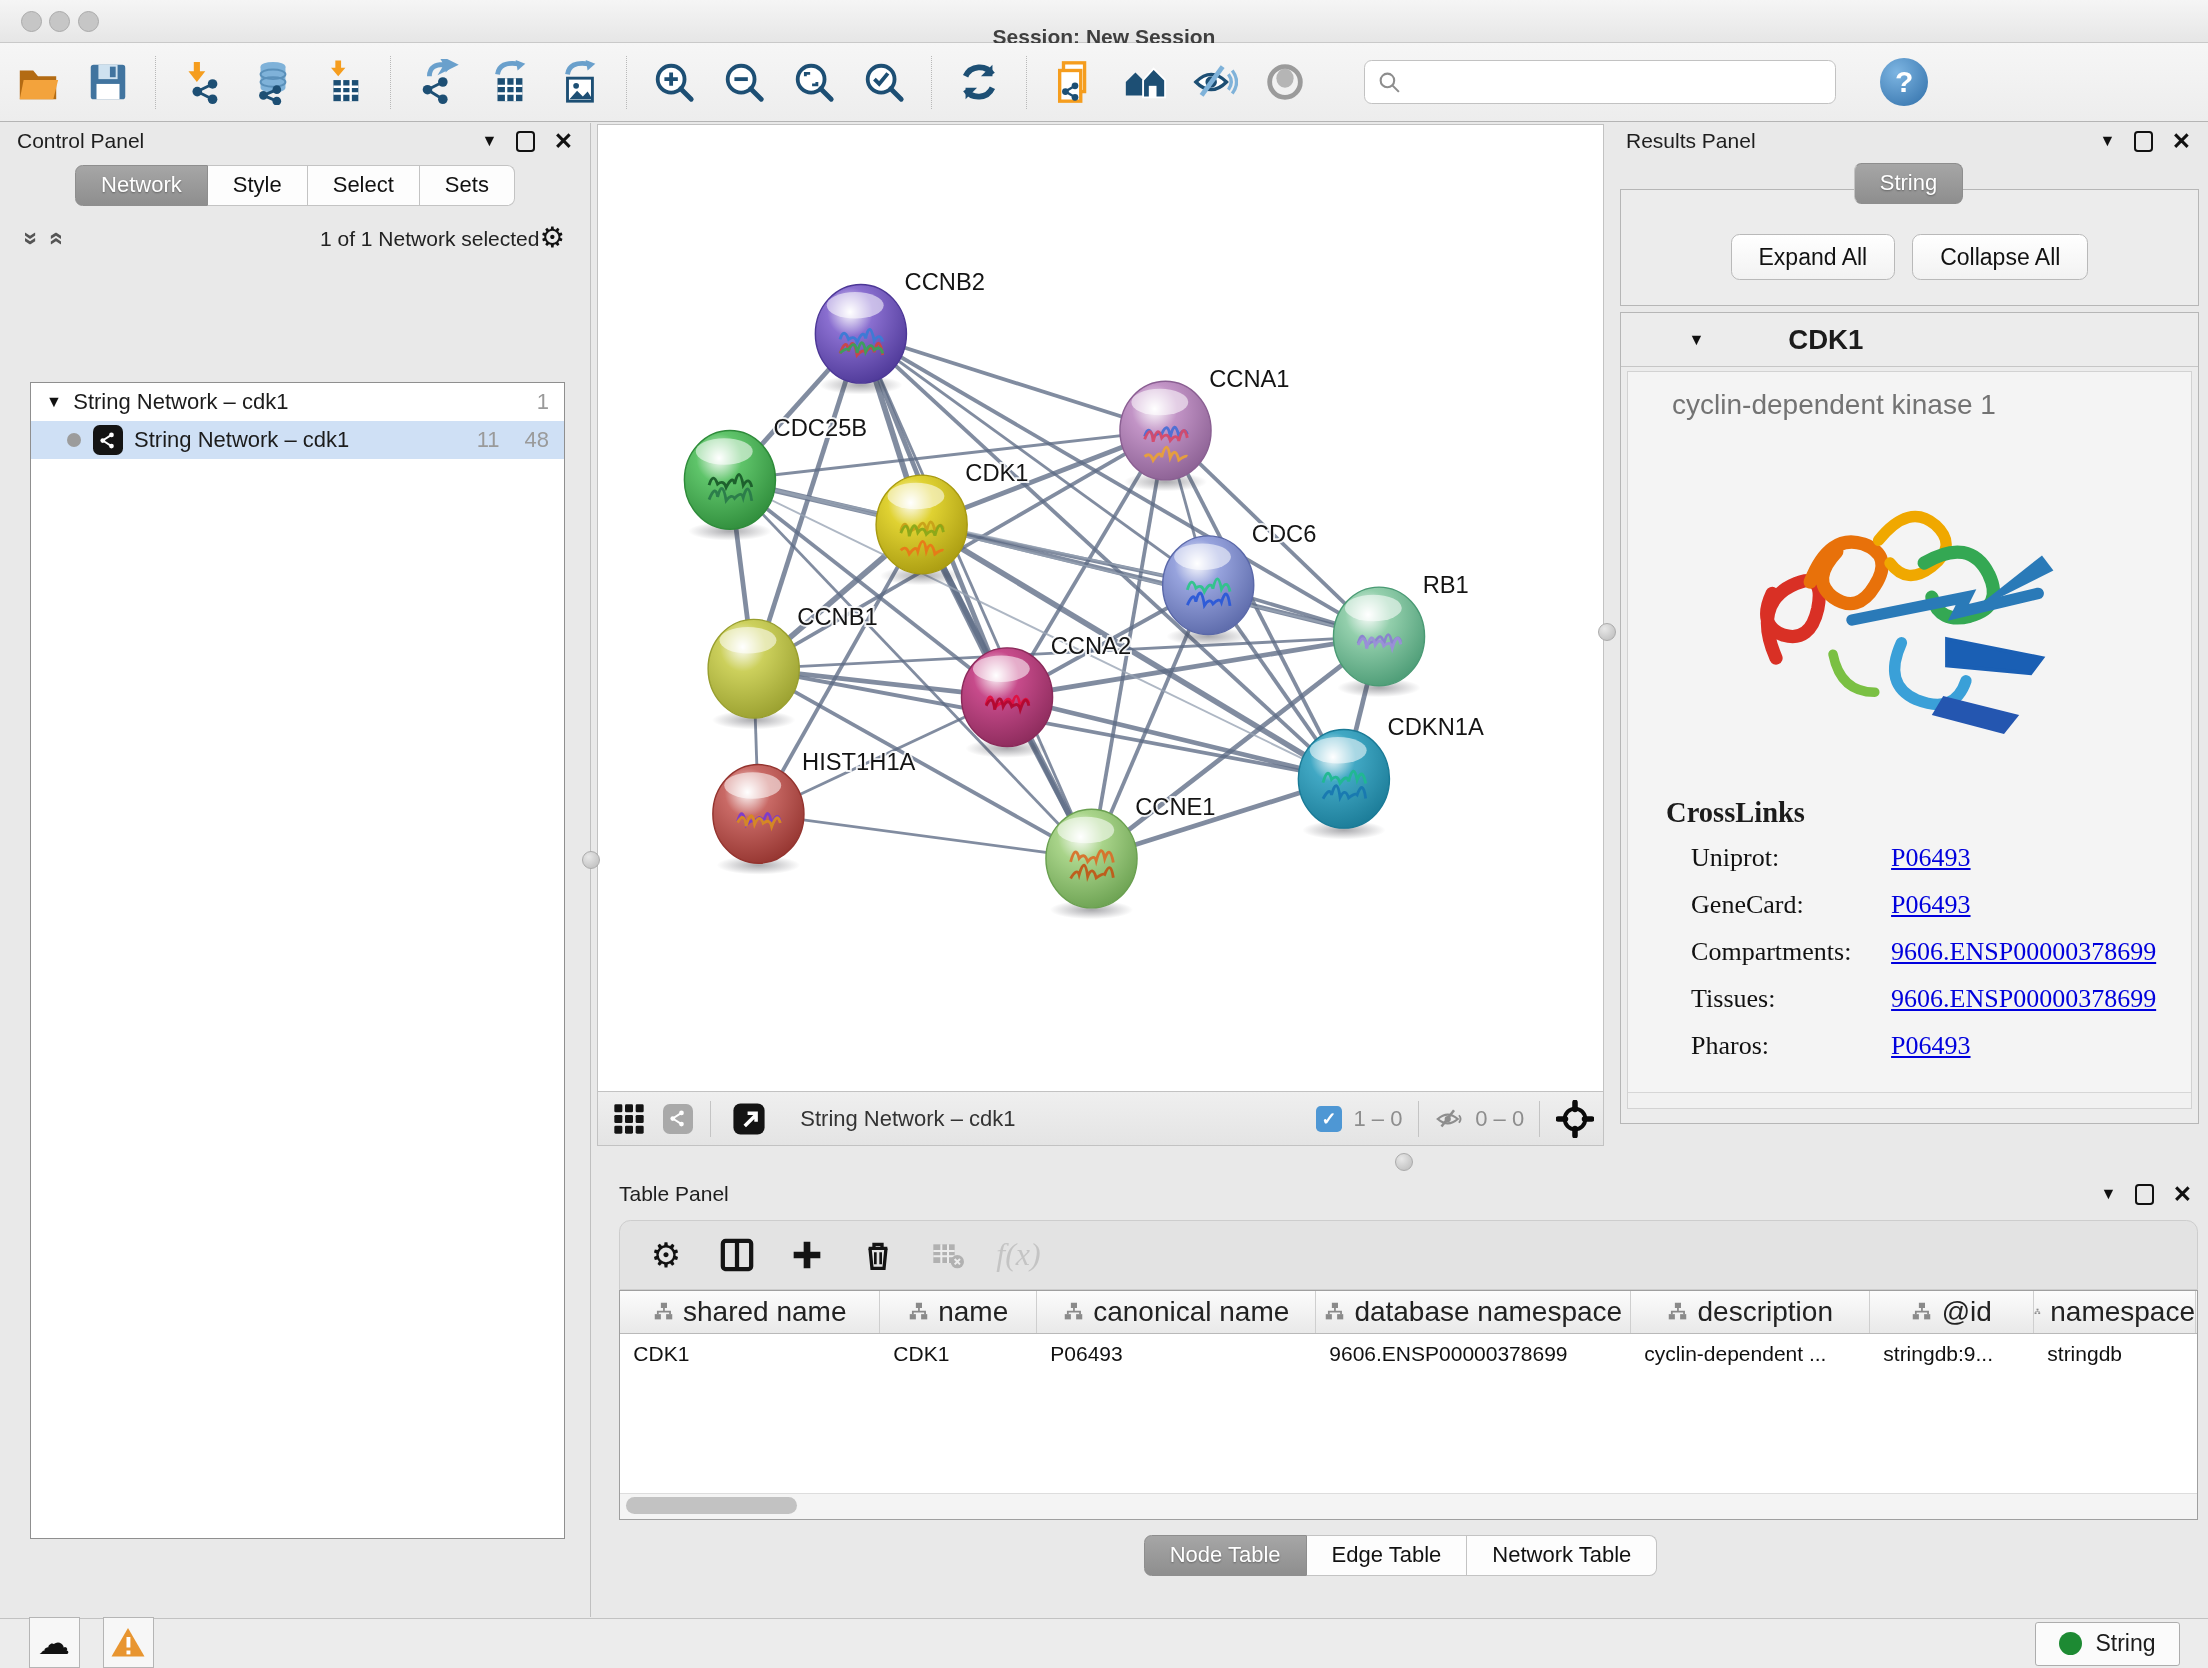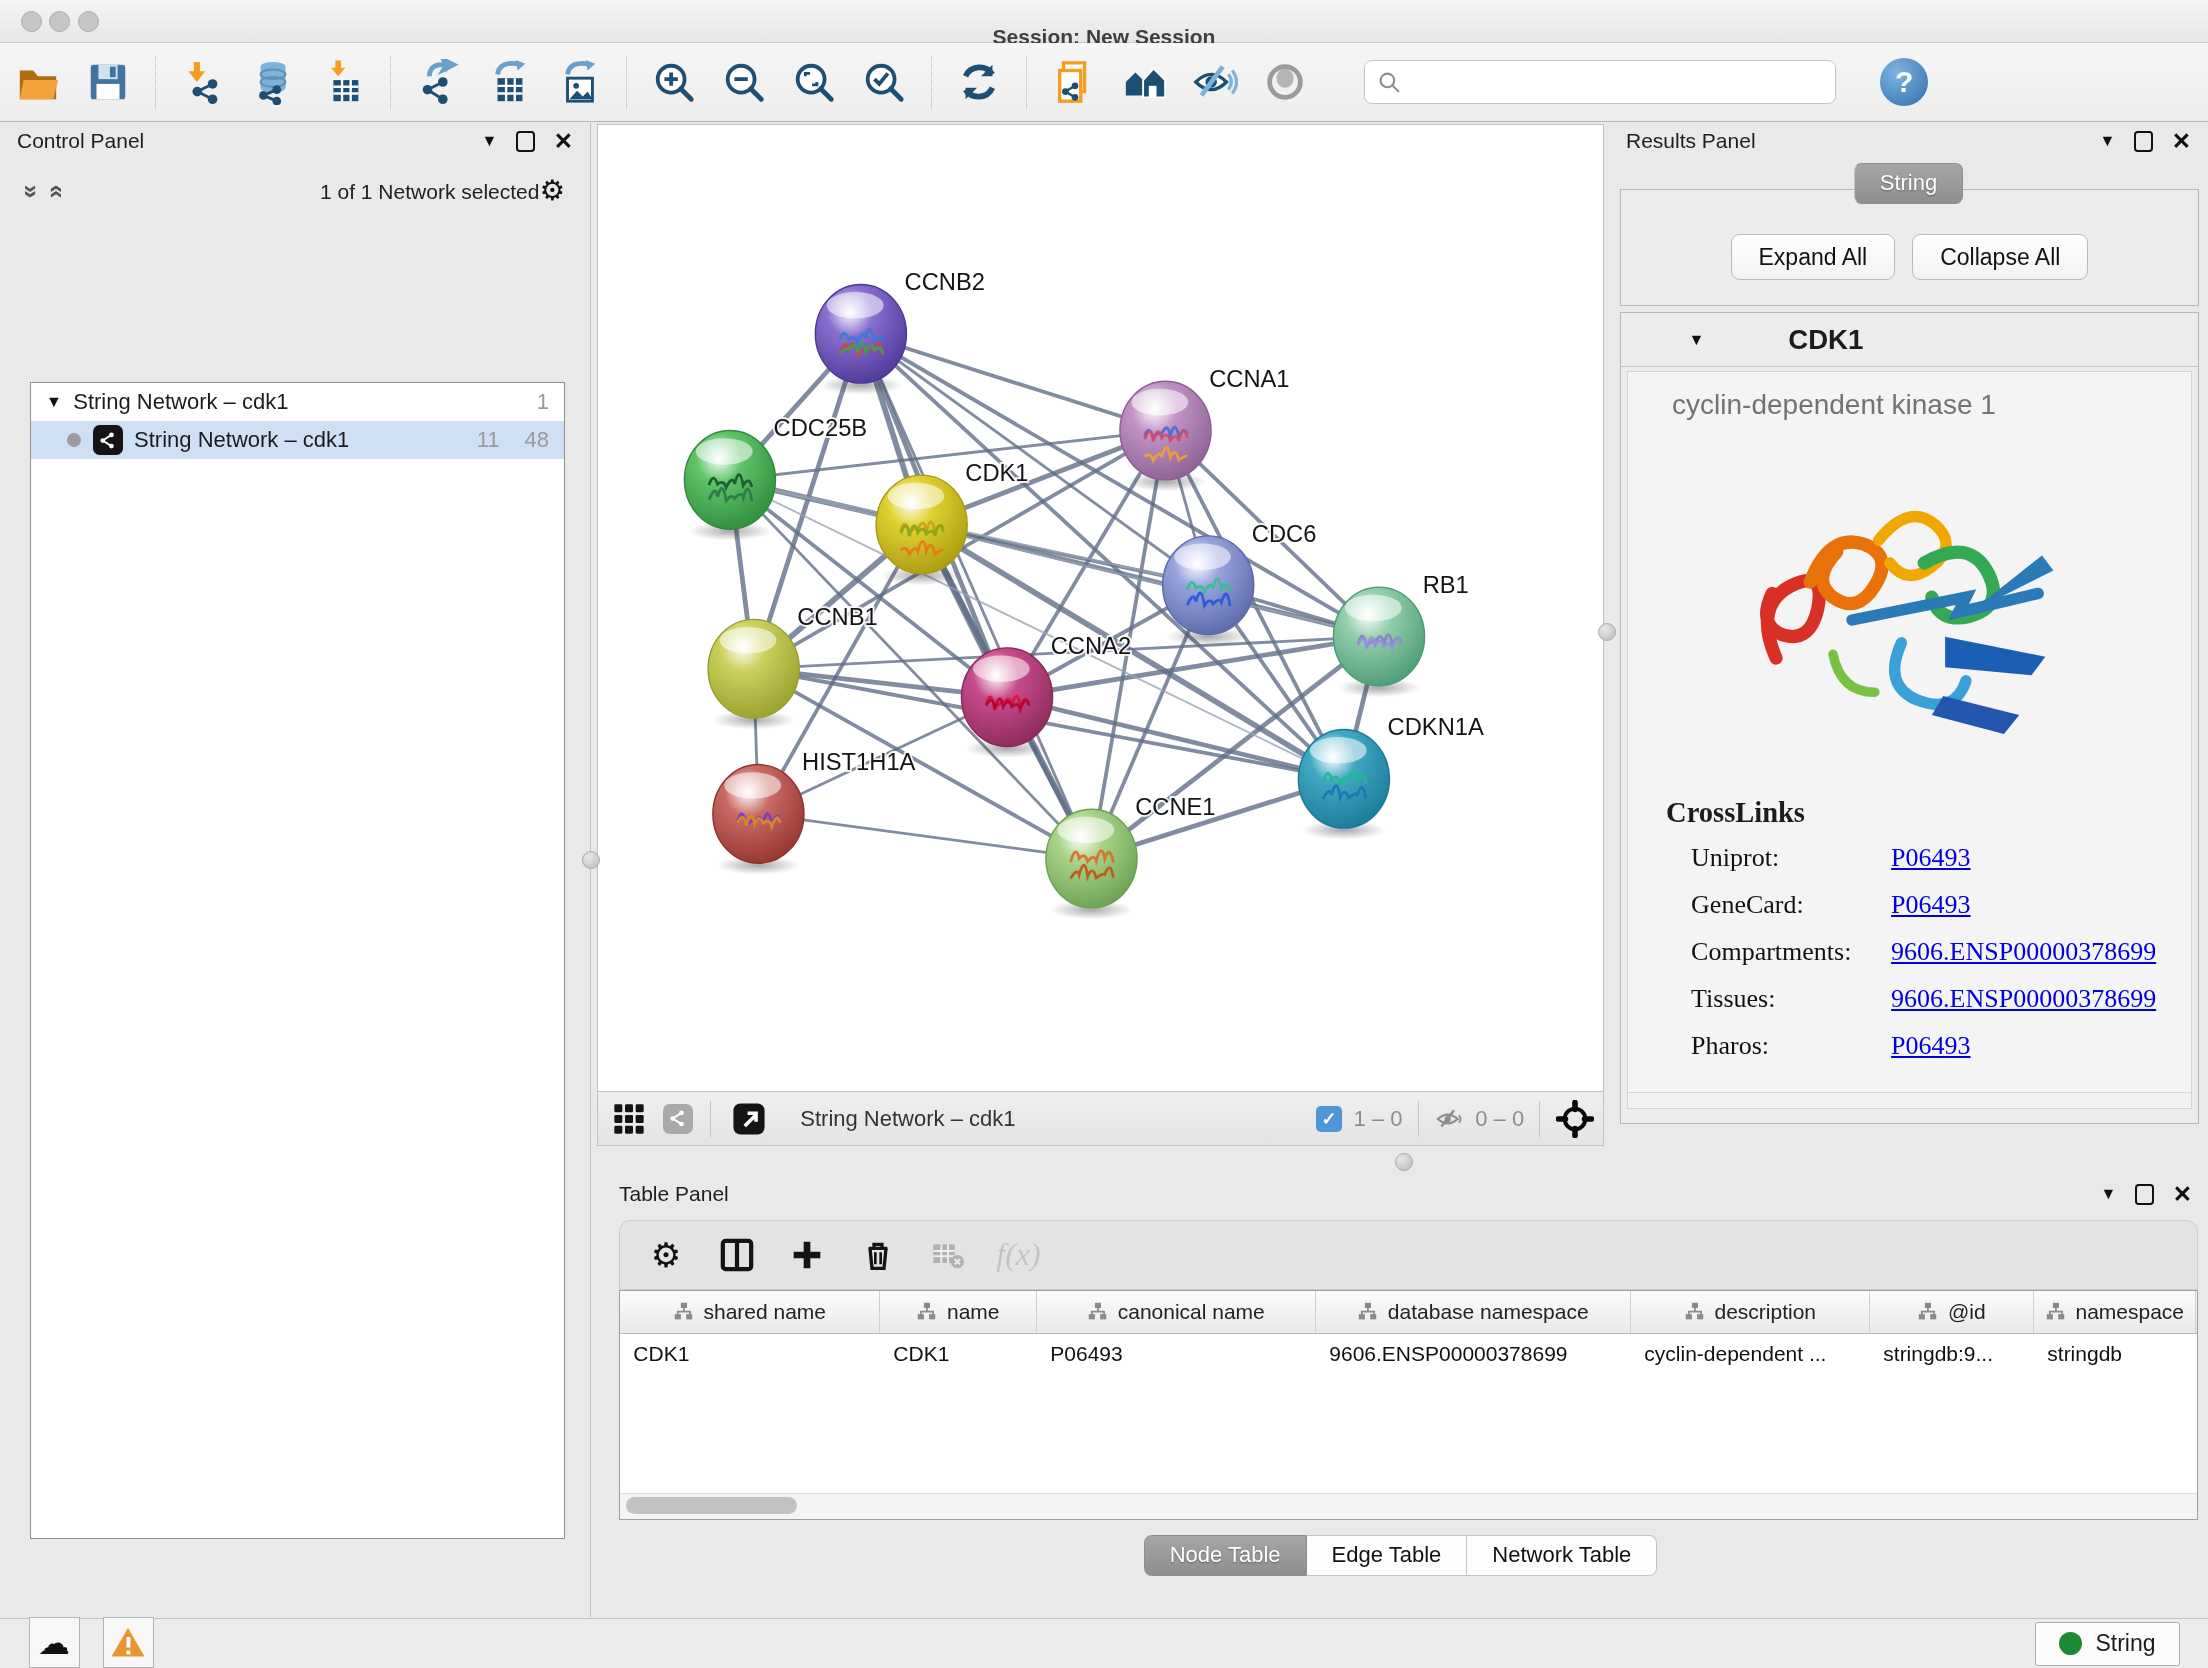--- a/index.html
+++ b/index.html
@@ -103,21 +103,21 @@
   .rp-hscroll{position:absolute;left:0;right:0;bottom:0;height:15px;background:#f1f1f1;border-top:1px solid #d6d6d6;}
   
   #table-panel{position:absolute;left:592px;top:1176px;width:1617px;height:441px;}
   .tp-toolbar{margin:7.6px 11.4px 0 27px;height:68px;background:#e3e3e3;border:1px solid #cdcdcd;
     border-radius:11.4px 11.4px 0 0;display:flex;align-items:center;gap:28.5px;padding:0 25px;}
   .tp-icon{display:flex;align-items:center;justify-content:center;width:42px;height:42px;cursor:pointer;}
   .tp-icon.disabled{opacity:.35;cursor:default;}
   .fx{font-family:"Liberation Serif",serif;font-style:italic;font-size:32px;color:#8d8d8d;}
   .tbl{margin:0 11.4px 0 27px;background:#fff;border:1px solid #9f9f9f;height:228px;overflow:hidden;position:relative;}
   .tbl-head{display:flex;background:linear-gradient(#fcfcfc,#e9e9e9);border-bottom:1px solid #b9b9b9;height:42px;}
-  .th{display:flex;align-items:center;justify-content:center;gap:9.5px;font-size:21px;color:#222;
+  .th{display:flex;align-items:center;justify-content:center;gap:9.5px;font-size:28px;color:#222;
     border-right:1px solid #cfcfcf;box-sizing:border-box;overflow:hidden;white-space:nowrap;flex:0 0 auto;}
   .tbl-row{display:flex;height:40px;}
   .td{display:flex;align-items:center;font-size:21px;color:#111;padding-left:13.3px;
     box-sizing:border-box;overflow:hidden;white-space:nowrap;flex:0 0 auto;}
   .tbl-hscroll{position:absolute;left:0;right:0;bottom:0;height:25px;background:#f4f4f4;border-top:1px solid #ddd;}
   .tbl-thumb{position:absolute;left:5.7px;top:3.8px;width:171px;height:17px;border-radius:8.6px;background:#c2c2c2;}
   .tp-tabs{display:flex;justify-content:center;margin-top:15px;}
   
   #status-bar{position:absolute;left:0;top:1618px;width:100%;height:50px;background:#ececec;
     border-top:1px solid #c2c2c2;display:flex;align-items:center;padding:0 28.5px;box-sizing:border-box;gap:23px;}
@@ -303,20 +303,28 @@
 </div>
 
 <div id="control-panel">
   <div class="panel-title-row">
     <span>Control Panel</span>
     <span class="pt-icons">
       <span class="pt-caret">▼</span>
       <span class="pt-float"></span>
       <span class="pt-close">✕</span>
     </span>
+  </div>
+  <div class="cp-tabs">
+    <div class="seg" id="cp-tabs">
+        <span class="tab active">Network</span>
+        <span class="tab">Style</span>
+        <span class="tab">Select</span>
+        <span class="tab">Sets</span>
+      </div>
   </div>
   <div class="cp-subhead">
     <span class="chev down">»</span>
     <span class="chev up">»</span>
     <span class="cp-selcount">1 of 1 Network selected</span>
     <span class="gear">⚙</span>
   </div>
   <div class="net-list">
     <div class="net-row">
       <span class="tri">▼</span>

